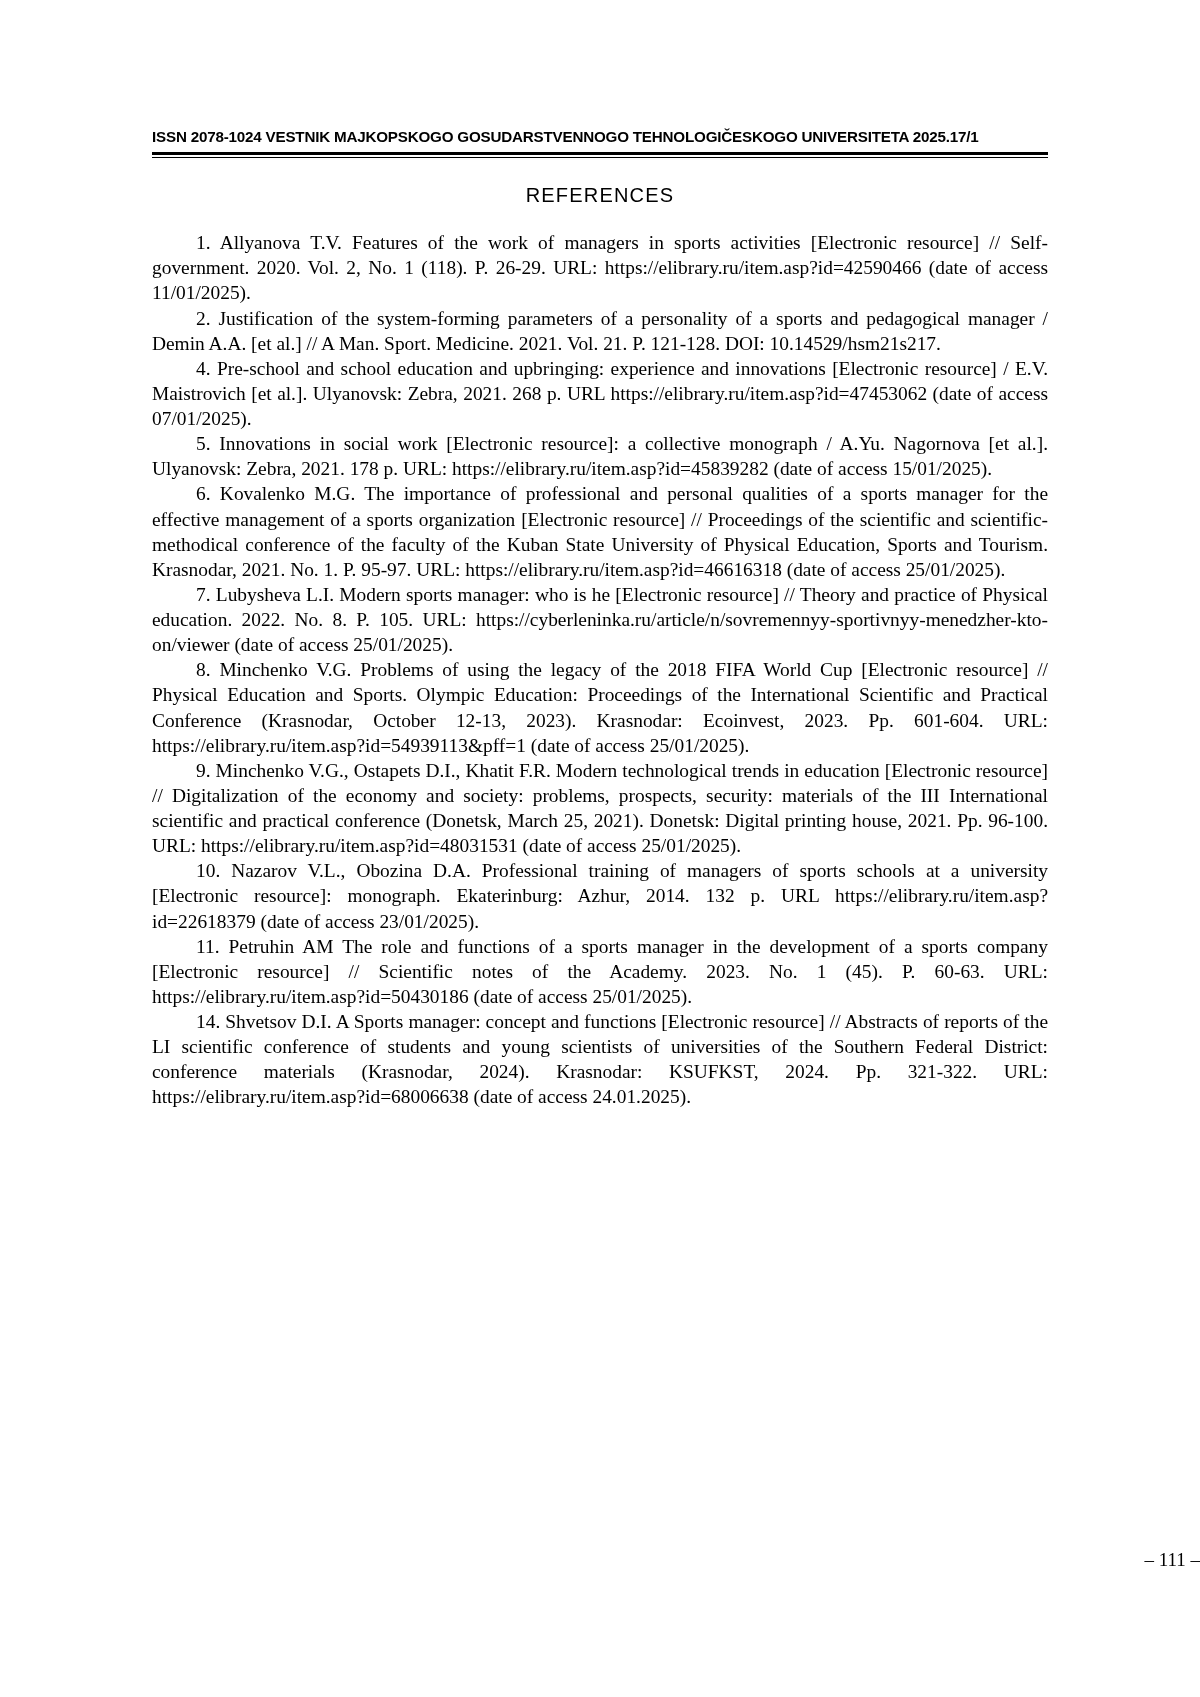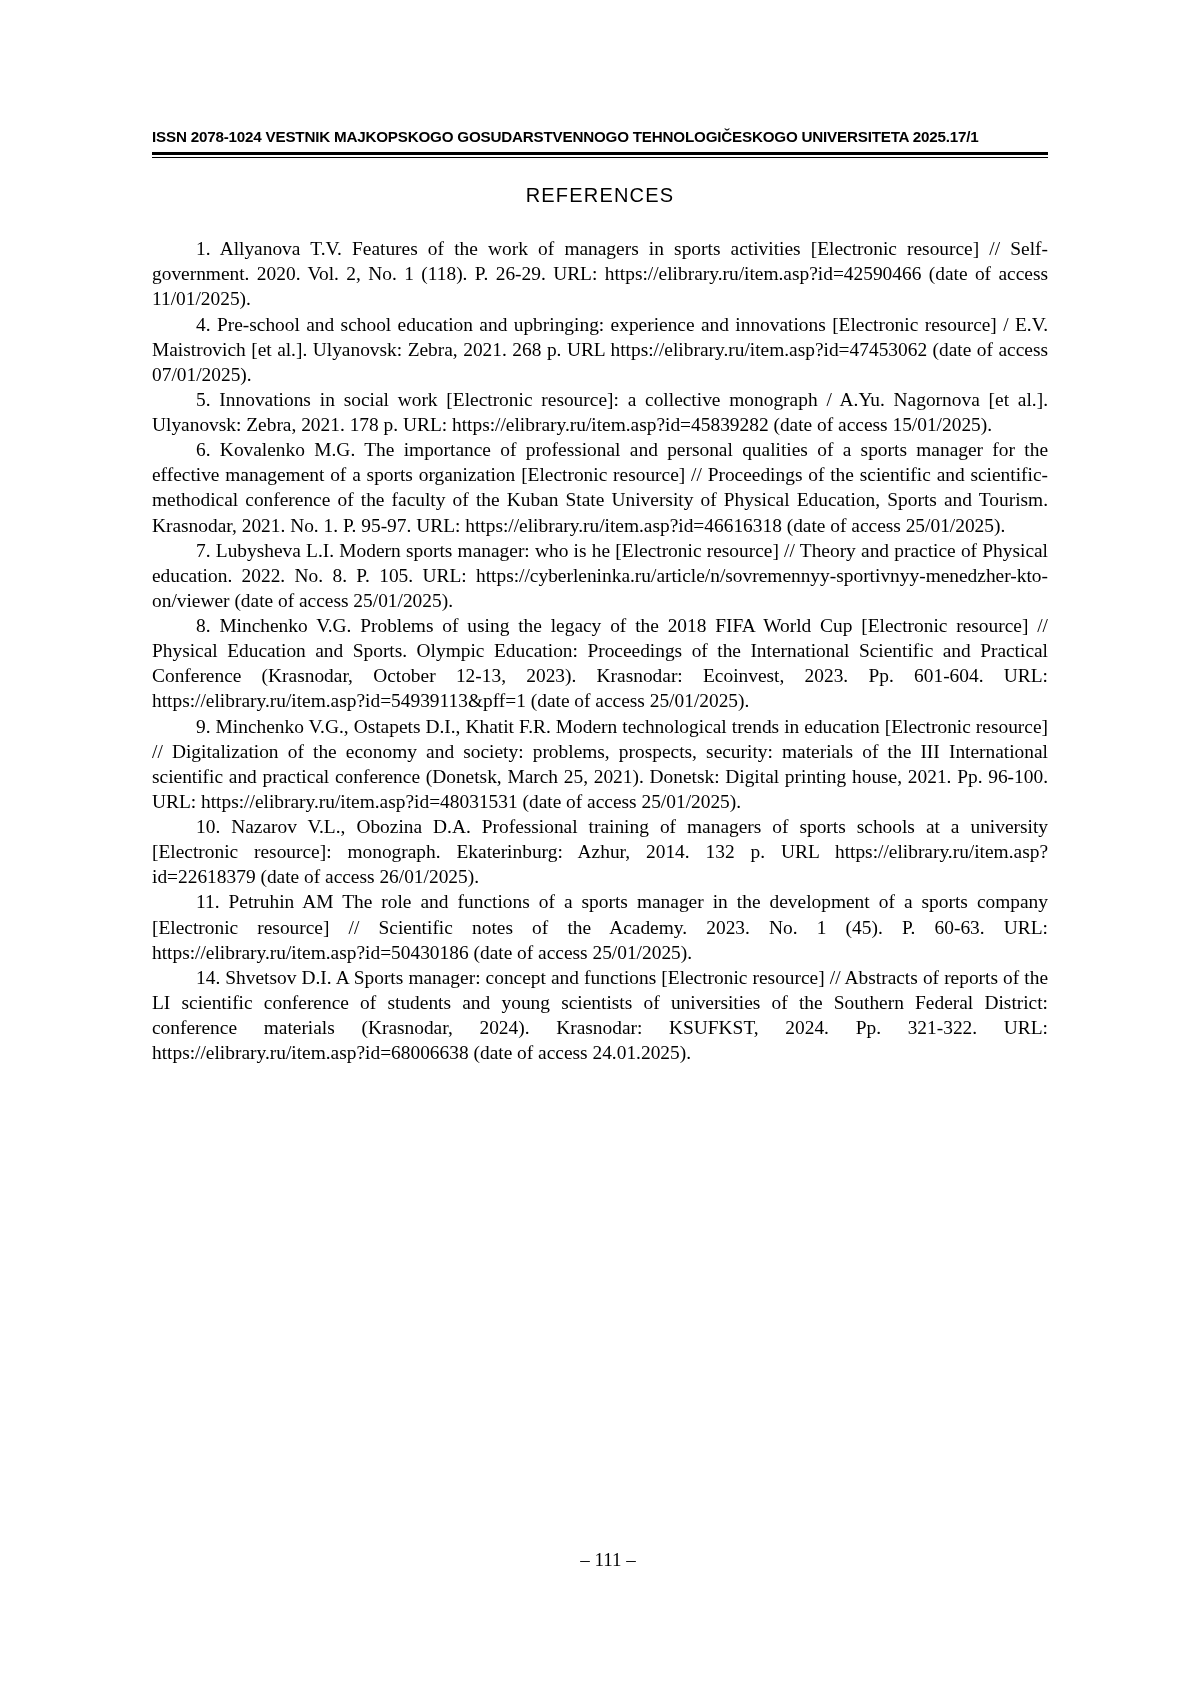--- a/index.html
+++ b/index.html
@@ -45,40 +45,40 @@
   }
   .rule-thin {
     height: 1px;
     background: #000;
   }
   .section-title {
     text-align: center;
     font-family: "Liberation Sans", sans-serif;
     font-size: 20px;
     letter-spacing: 1.2px;
-    margin-bottom: 29px;
+    margin-bottom: 23px;
   }
   .refs {
     font-size: 19.4px;
     line-height: 1.295;
     text-align: justify;
     text-justify: inter-word;
   }
   .ref {
     text-indent: 44px;
     margin: 0;
     padding: 0;
     hyphens: manual;
   }
   .folio {
     position: absolute;
     left: 16px;
     right: 0;
     bottom: 84px;
-    text-align: center;
+    text-align: right;
     font-size: 19px;
     font-family: "Liberation Serif", serif;
   }
 </style>
 </head>
 <body>
 
 <div class="page">
 
   <div class="running-head">ISSN 2078-1024  VESTNIK MAJKOPSKOGO GOSUDARSTVENNOGO TEHNOLOGIČESKOGO UNIVERSITETA    2025.17/1</div>
@@ -86,25 +86,26 @@
   <div class="rule-group">
     <div class="rule-thick"></div>
     <div class="rule-gap"></div>
     <div class="rule-thin"></div>
   </div>
 
   <div class="section-title">REFERENCES</div>
 
   <div class="refs">
     <p class="ref">1. Allyanova T.V. Features of the work of managers in sports activities [Electronic resource] // Self-government. 2020. Vol. 2, No. 1 (118). P. 26-29. URL: https://elibrary.ru/item.asp?id=42590466 (date of access 11/01/2025).</p>
+    <p class="ref">2. Justification of the system-forming parameters of a personality of a sports and pedagogical manager / Demin A.A. [et al.] // A Man. Sport. Medicine. 2021. Vol. 21. P. 121-128. DOI: 10.14529/hsm21s217.</p>
     <p class="ref">4. Pre-school and school education and upbringing: experience and innovations [Electronic resource] / E.V. Maistrovich [et al.]. Ulyanovsk: Zebra, 2021. 268 p. URL https://elibrary.ru/item.asp?id=47453062 (date of access 07/01/2025).</p>
     <p class="ref">5. Innovations in social work [Electronic resource]: a collective monograph / A.Yu. Nagornova [et al.]. Ulyanovsk: Zebra, 2021. 178 p. URL: https://elibrary.ru/item.asp?id=45839282 (date of access 15/01/2025).</p>
     <p class="ref">6. Kovalenko M.G. The importance of professional and personal qualities of a sports manager for the effective management of a sports organization [Electronic resource] // Proceedings of the scientific and scientific-methodical conference of the faculty of the Kuban State University of Physical Education, Sports and Tourism. Krasnodar, 2021. No. 1. P. 95-97. URL: https://elibrary.ru/item.asp?id=46616318 (date of access 25/01/2025).</p>
     <p class="ref">7. Lubysheva L.I. Modern sports manager: who is he [Electronic resource] // Theory and practice of Physical education. 2022. No. 8. P. 105. URL: https://cyberleninka.ru/article/n/sovremennyy-sportivnyy-menedzher-kto-on/viewer (date of access 25/01/2025).</p>
     <p class="ref">8. Minchenko V.G. Problems of using the legacy of the 2018 FIFA World Cup [Electronic resource] // Physical Education and Sports. Olympic Education: Proceedings of the International Scientific and Practical Conference (Krasnodar, October 12-13, 2023). Krasnodar: Ecoinvest, 2023. Pp. 601-604. URL: https://elibrary.ru/item.asp?id=54939113&amp;pff=1 (date of access 25/01/2025).</p>
     <p class="ref">9. Minchenko V.G., Ostapets D.I., Khatit F.R. Modern technological trends in education [Electronic resource] // Digitalization of the economy and society: problems, prospects, security: materials of the III International scientific and practical conference (Donetsk, March 25, 2021). Donetsk: Digital printing house, 2021. Pp. 96-100. URL: https://elibrary.ru/item.asp?id=48031531 (date of access 25/01/2025).</p>
-    <p class="ref">10. Nazarov V.L., Obozina D.A. Professional training of managers of sports schools at a university [Electronic resource]: monograph. Ekaterinburg: Azhur, 2014. 132 p. URL https://elibrary.ru/item.asp?id=22618379 (date of access 26/01/2025).</p>
+    <p class="ref">10. Nazarov V.L., Obozina D.A. Professional training of managers of sports schools at a university [Electronic resource]: monograph. Ekaterinburg: Azhur, 2014. 132 p. URL https://elibrary.ru/item.asp?id=22618379 (date of access 23/01/2025).</p>
     <p class="ref">11. Petruhin AM The role and functions of a sports manager in the development of a sports company [Electronic resource] // Scientific notes of the Academy. 2023. No. 1 (45). P. 60-63. URL: https://elibrary.ru/item.asp?id=50430186 (date of access 25/01/2025).</p>
     <p class="ref">14. Shvetsov D.I. A Sports manager: concept and functions [Electronic resource] // Abstracts of reports of the LI scientific conference of students and young scientists of universities of the Southern Federal District: conference materials (Krasnodar, 2024). Krasnodar: KSUFKST, 2024. Pp. 321-322. URL: https://elibrary.ru/item.asp?id=68006638 (date of access 24.01.2025).</p>
   </div>
 
   <div class="folio">– 111 –</div>
 </div>
 
 </body></html>

